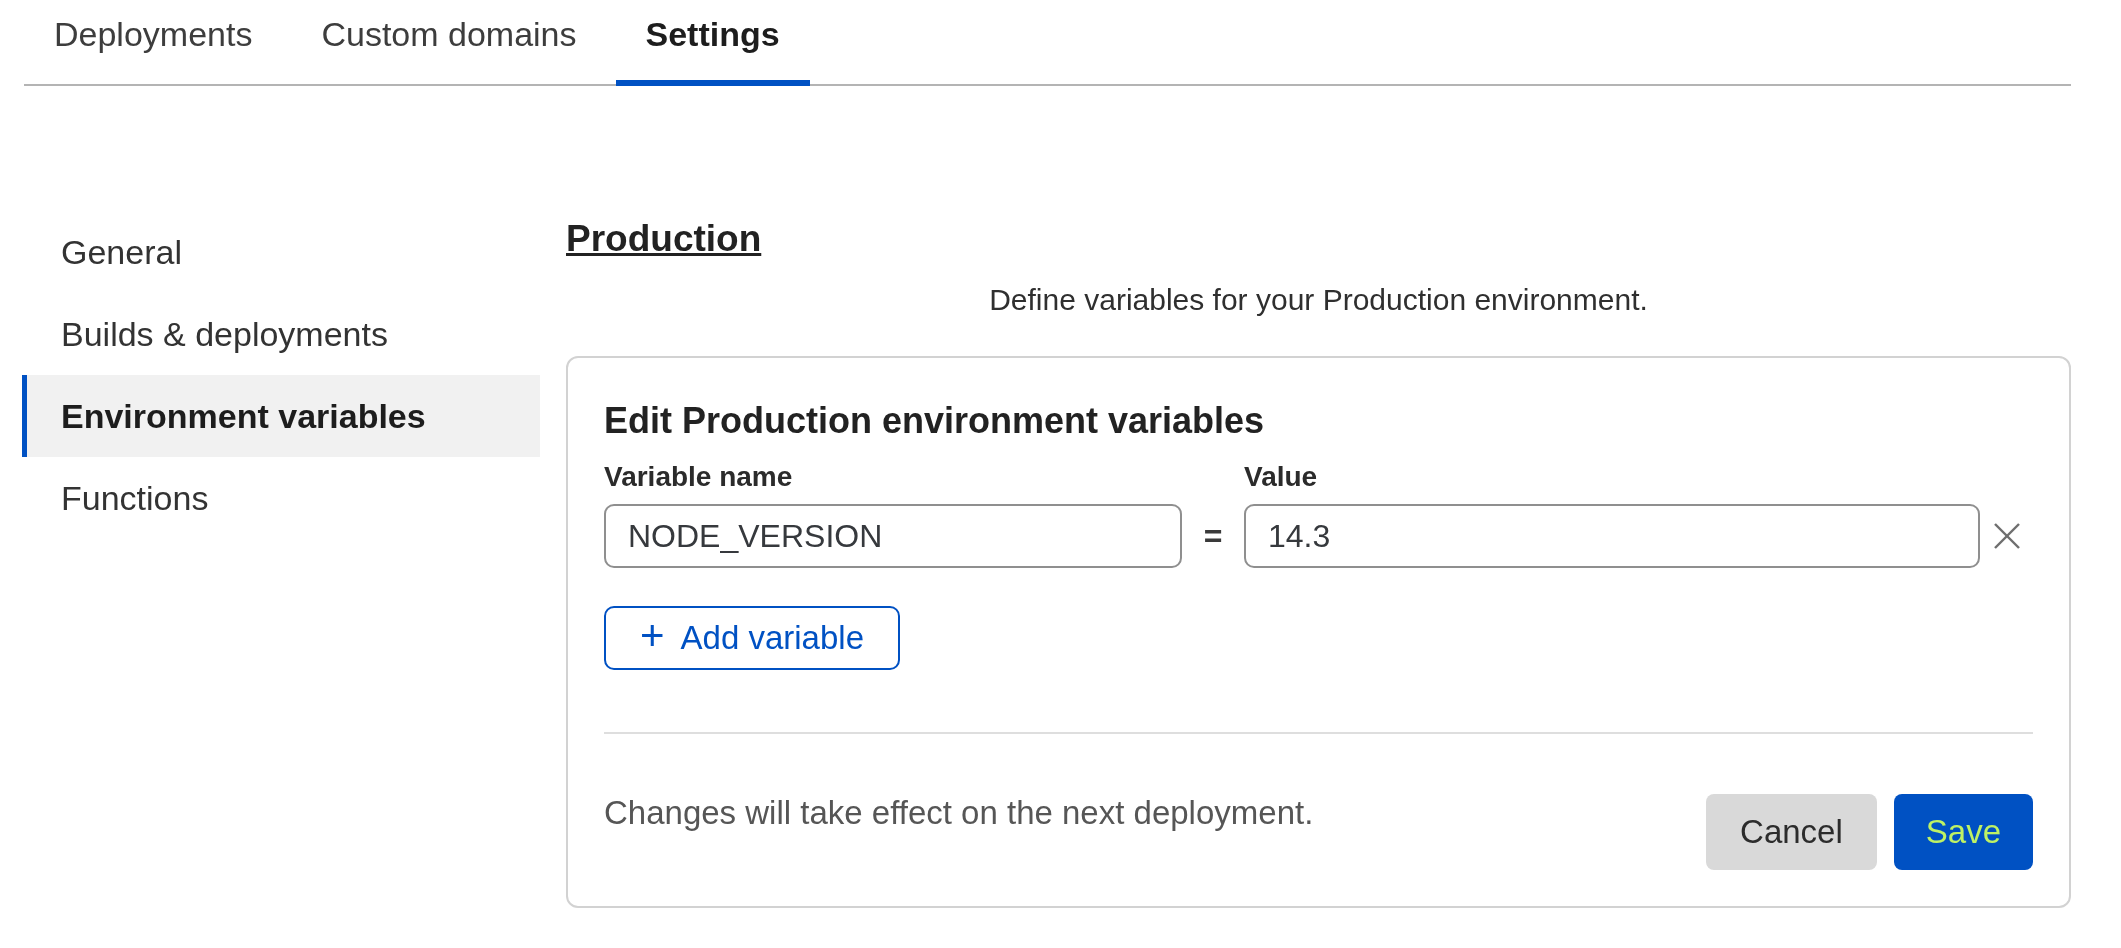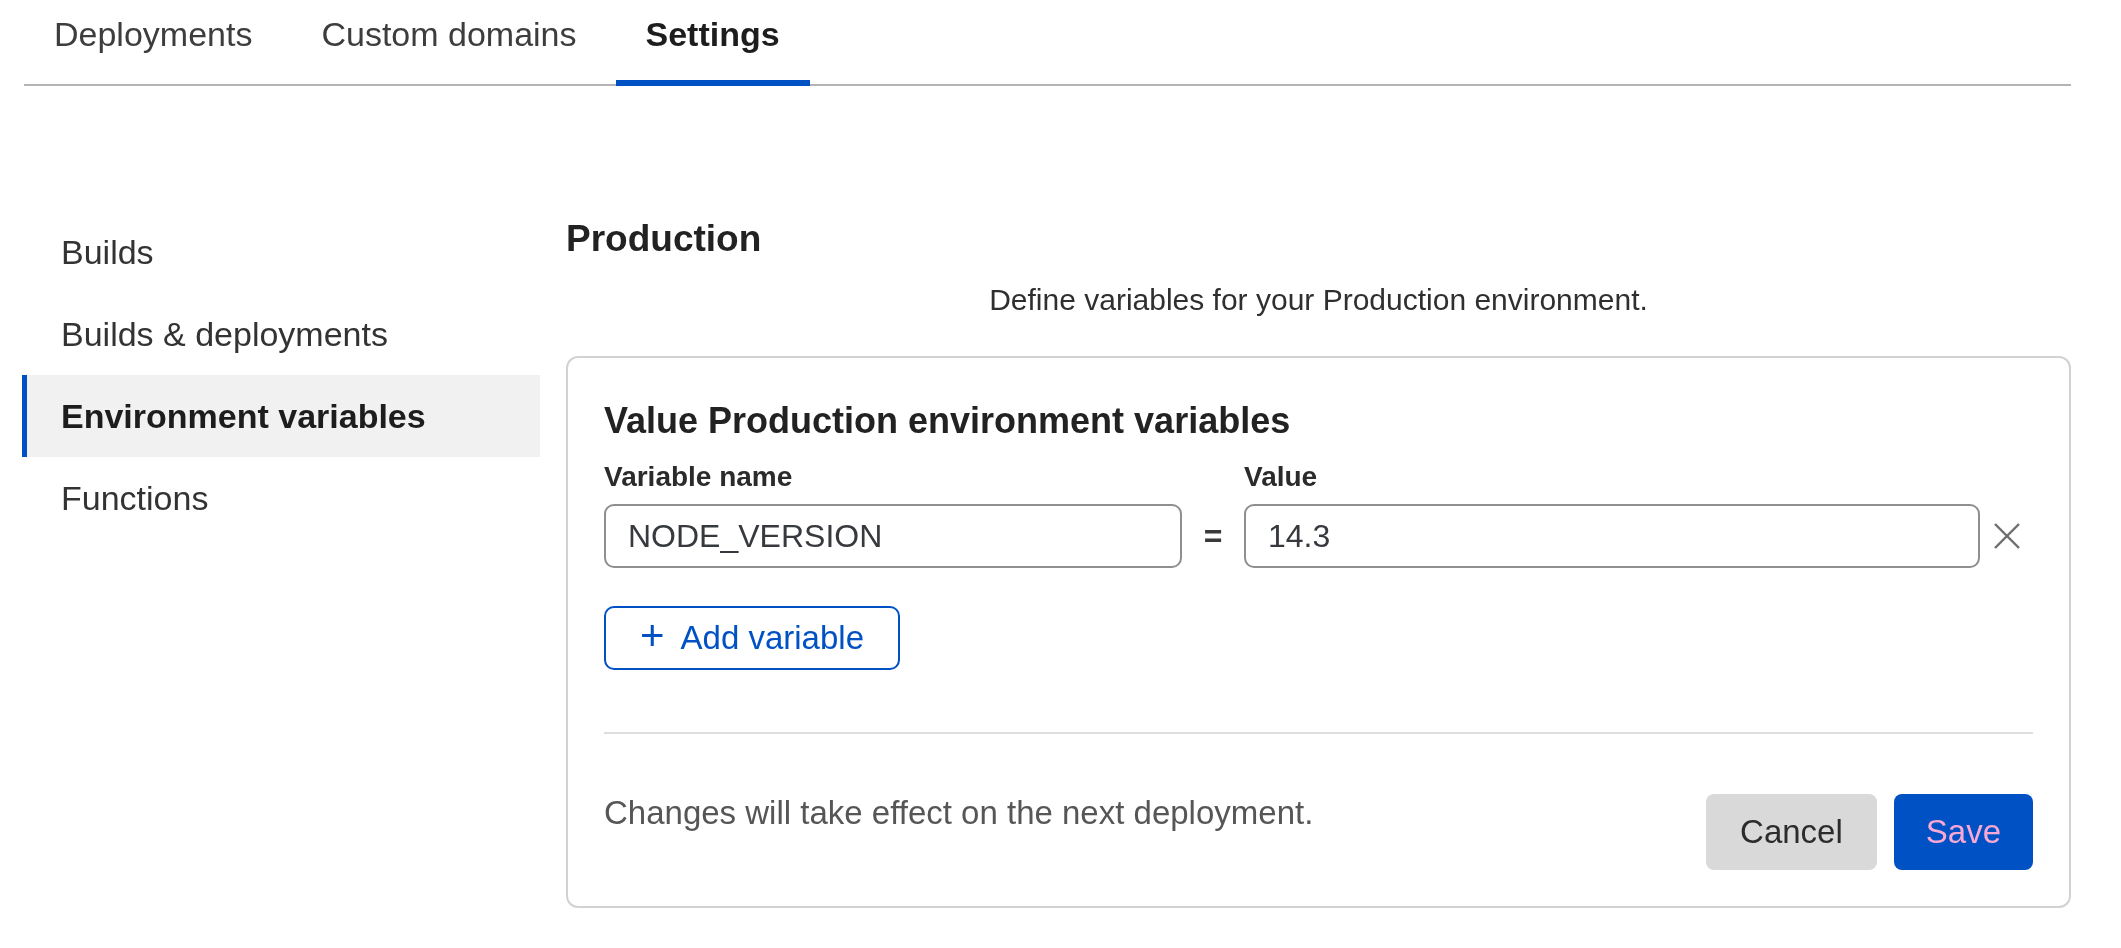--- a/index.html
+++ b/index.html
@@ -49,21 +49,21 @@
     font-size:34px;color:#333333;cursor:pointer;
     border-left:5px solid transparent;padding-left:34px;
   }
   .nav-item.active{
     background:var(--nav-bg);border-left-color:var(--blue);
     font-weight:600;color:var(--text-dark);
   }
 
   main{flex:1;margin-left:26px;margin-right:50px;padding-top:130px;}
   .section-title{
-    margin:0;font-size:37px;line-height:46px;font-weight:600;color:#222222;
+    margin:0;font-size:37px;line-height:46px;font-weight:600;color:#222222;text-decoration:underline;
   }
   .section-desc{
     margin:16px 0 0;font-size:30px;line-height:44px;color:var(--text-body);text-align:center;
   }
 
   
   .card{
     margin-top:34px;background:#fff;
     border:2px solid var(--card-border);border-radius:12px;
     padding:40px 36px 36px;
@@ -113,46 +113,46 @@
     margin-top:60px;display:flex;align-items:flex-start;justify-content:space-between;
   }
   .footer-note{font-size:33px;color:#565656;}
   .footer-actions{display:flex;gap:17px;}
   .btn{
     height:76px;border:none;border-radius:8px;cursor:pointer;
     font-size:33px;font-family:"Liberation Sans","DejaVu Sans",sans-serif;
     display:inline-flex;align-items:center;
   }
   .btn-cancel{background:var(--cancel-bg);color:#2c2c2c;padding:0 34px;}
-  .btn-save{background:var(--blue);color:#f9a8d4;padding:0 32px;}
+  .btn-save{background:var(--blue);color:#bef264;padding:0 32px;}
 </style>
 </head>
 <body>
 
 <header class="tab-bar">
   <div class="tab">Deployments</div>
   <div class="tab">Custom domains</div>
   <div class="tab active">Settings</div>
 </header>
 
 <div class="content">
 
   <aside class="settings-nav">
-    <div class="nav-item">Builds</div>
+    <div class="nav-item">General</div>
     <div class="nav-item">Builds &amp; deployments</div>
     <div class="nav-item active">Environment variables</div>
     <div class="nav-item">Functions</div>
   </aside>
 
   <main>
     <h1 class="section-title">Production</h1>
     <p class="section-desc">Define variables for your Production environment.</p>
 
     <section class="card">
-      <h2 class="card-title">Value Production environment variables</h2>
+      <h2 class="card-title">Edit Production environment variables</h2>
 
       <div class="var-grid labels-row">
         <div class="field-label">Variable name</div>
         <div></div>
         <div class="field-label">Value</div>
         <div></div>
       </div>
 
       <div class="var-grid inputs-row">
         <input class="var-input" type="text" value="NODE_VERSION" style="">

